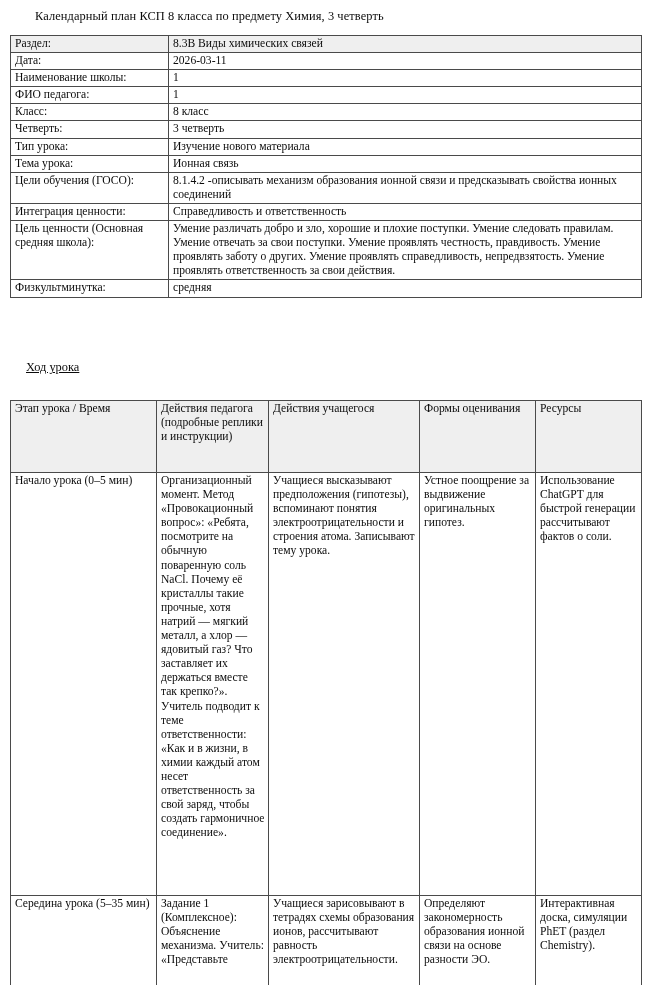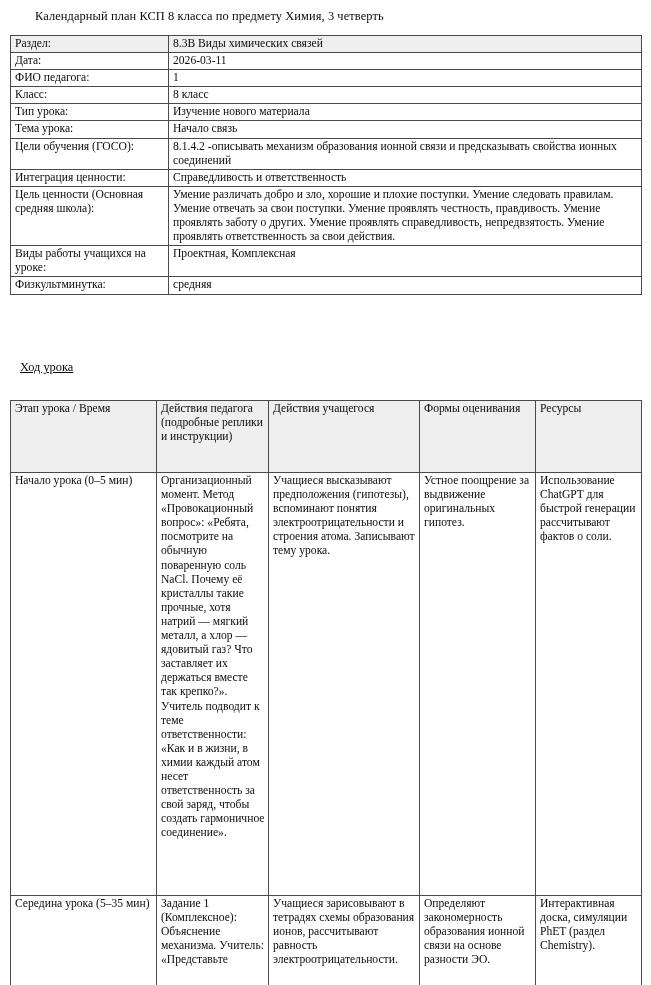--- a/index.html
+++ b/index.html
@@ -27,21 +27,21 @@
     left: 11px;
     top: 9px;
     font-size: 12.4px;
     line-height: 15px;
     letter-spacing: 0.1px;
     white-space: nowrap;
     margin-left: 24px;
   }
   .section-label {
     position: absolute;
-    left: 20px;
+    left: 26px;
     font-size: 12.4px;
     line-height: 15px;
     text-decoration: underline;
   }
   table.doc-table {
     position: absolute;
     border-collapse: collapse;
     table-layout: fixed;
     font-size: 11.6px;
     line-height: 14.1px;
@@ -105,50 +105,54 @@
     <tbody>
       <tr class="shaded">
         <td class="label">Раздел:</td>
         <td class="value">8.3В Виды химических связей</td>
       </tr>
       <tr>
         <td class="label">Дата:</td>
         <td class="value">2026-03-11</td>
       </tr>
       <tr>
+        <td class="label">Наименование школы:</td>
+        <td class="value">1</td>
+      </tr>
+      <tr>
         <td class="label">ФИО педагога:</td>
         <td class="value">1</td>
       </tr>
       <tr>
         <td class="label">Класс:</td>
         <td class="value">8 класс</td>
       </tr>
       <tr>
+        <td class="label">Четверть:</td>
+        <td class="value">3 четверть</td>
+      </tr>
+      <tr>
         <td class="label">Тип урока:</td>
         <td class="value">Изучение нового материала</td>
       </tr>
       <tr>
         <td class="label">Тема урока:</td>
-        <td class="value">Начало связь</td>
+        <td class="value">Ионная связь</td>
       </tr>
       <tr>
         <td class="label">Цели обучения (ГОСО):</td>
         <td class="value">8.1.4.2 -описывать механизм образования ионной связи и предсказывать свойства ионных соединений</td>
       </tr>
       <tr>
         <td class="label">Интеграция ценности:</td>
         <td class="value">Справедливость и ответственность</td>
       </tr>
       <tr>
         <td class="label">Цель ценности (Основная средняя школа):</td>
         <td class="value">Умение различать добро и зло, хорошие и плохие поступки. Умение следовать правилам. Умение отвечать за свои поступки. Умение проявлять честность, правдивость. Умение проявлять заботу о других. Умение проявлять справедливость, непредвзятость. Умение проявлять ответственность за свои действия.</td>
-      </tr>
-      <tr>
-        <td class="label">Виды работы учащихся на уроке:</td>
-        <td class="value">Проектная, Комплексная</td>
       </tr>
       <tr>
         <td class="label">Физкультминутка:</td>
         <td class="value">средняя</td>
       </tr>
     </tbody>
   </table>
 
   <div class="section-label" style="top: 360px;">Ход урока</div>
 

